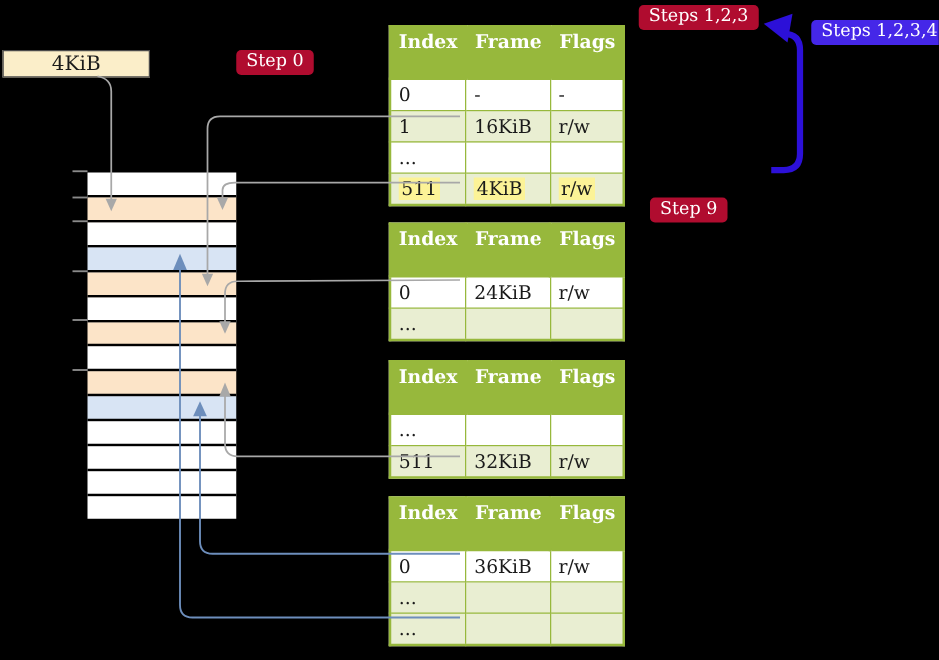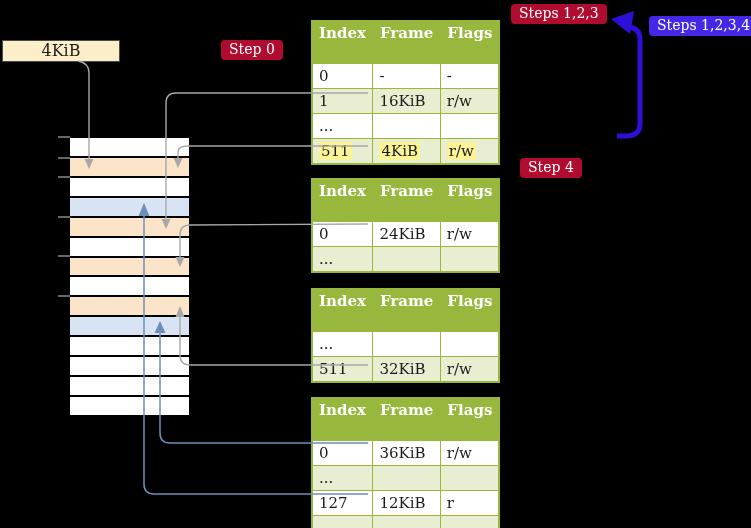--- a/index.html
+++ b/index.html
@@ -14,21 +14,21 @@
     background:#fbeec9;border:1px solid #4a4a4a;
     color:#1a1a1a;font-size:16px;line-height:20px;text-align:center;
   }
   
   .badge{
     position:absolute;color:#ffffff;font-size:14px;line-height:17px;
     padding:1px 8px 2px;border-radius:4px;white-space:nowrap;
   }
   .badge.crimson{background:#b00c2f;}
   .badge.blue{background:#4527e8;}
-  #badge-step0{left:189px;top:40px;margin-left:32px;}
+  #badge-step0{left:189px;top:40px;}
   #badge-steps123{left:511px;top:4px;}
   #badge-steps1234{left:649px;top:16px;}
   #badge-step4{left:520px;top:158px;}
   
   table.ptable{
     position:absolute;left:311px;border-collapse:collapse;
     background:#ffffff;color:#1a1a1a;font-size:15px;
     border:2px solid #97b83c;table-layout:fixed;
   }
   #ptable-1{top:20px;} #ptable-2{top:178px;} #ptable-3{top:288px;} #ptable-4{top:397px;}
@@ -61,21 +61,21 @@
 </head>
 <body>
 
 <div class="frame-box">
   <span>4KiB</span>
 </div>
 
 <div class="badge crimson" id="badge-step0">Step 0</div>
 <div class="badge crimson" id="badge-steps123">Steps 1,2,3</div>
 <div class="badge blue" id="badge-steps1234">Steps 1,2,3,4</div>
-<div class="badge crimson" id="badge-step4">Step 4</div>
+<div class="badge crimson" id="badge-step4">Step 9</div>
 
 <div class="memory-strip">
     <div class="mrow white"></div>
     <div class="mrow wheat"></div>
     <div class="mrow white"></div>
     <div class="mrow blue"></div>
     <div class="mrow wheat"></div>
     <div class="mrow white"></div>
     <div class="mrow wheat"></div>
     <div class="mrow white"></div>
@@ -194,25 +194,20 @@
   <tbody>
     <tr>
       <td>0</td>
       <td>36KiB</td>
       <td>r/w</td>
     </tr>
     <tr class="shaded">
       <td>...</td>
       <td></td>
       <td></td>
-    </tr>
-    <tr>
-      <td>127</td>
-      <td>12KiB</td>
-      <td>r</td>
     </tr>
     <tr class="shaded">
       <td>...</td>
       <td></td>
       <td></td>
     </tr>
   </tbody>
 </table>
 
 <svg class="overlay" width="751" height="528" viewBox="0 0 751 528">

